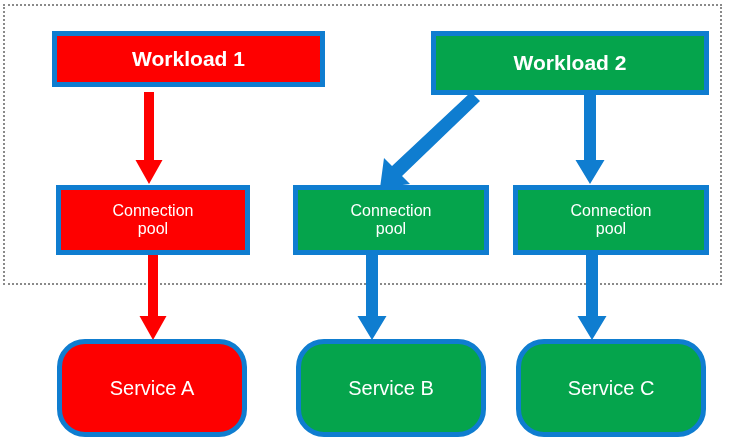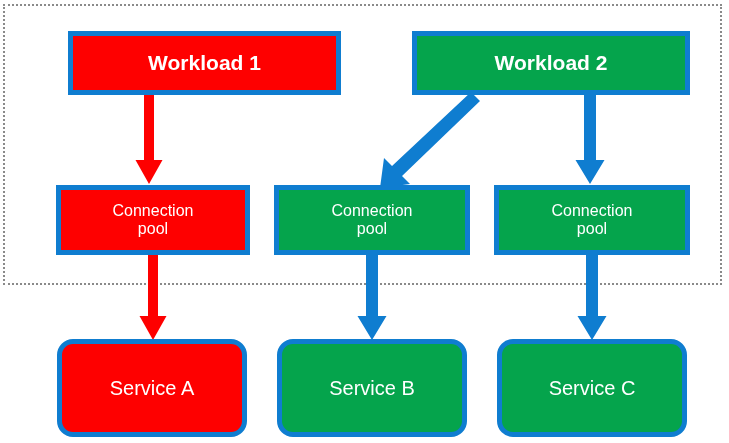--- a/index.html
+++ b/index.html
@@ -38,24 +38,24 @@
     line-height: 1.12;
     border-style: solid;
     border-color: #0f7dd0;
     white-space: pre-line;
   }
   .node.rect {
     border-width: 5px;
   }
   .node.rounded {
     border-width: 5px;
-    border-radius: 16px;
+    border-radius: 28px;
   }
   .fill-red { background: #fe0000; }
-  .fill-green { background: #05a44c; }
+  .fill-green { background: #05a44c; margin-left: 19px; }
 
   .t-workload { font-size: 21px; font-weight: 700; }
   .t-pool { font-size: 16px; font-weight: 400; }
   .t-service { font-size: 20px; font-weight: 400; }
 
   .arrow {
     position: absolute;
     pointer-events: none;
   }
   .arrow svg { display: block; overflow: visible; }
@@ -96,21 +96,21 @@
       <path d="M12,0 H24 V64 H32.5 L18,88 L3.5,64 H12 Z" fill="#0f7dd0"></path>
     </svg>
   </div>
 
   <div class="arrow" style="left:574px; top:252px; width:36px; height:94px;">
     <svg width="36" height="94" viewBox="0 0 36 94" aria-hidden="true">
       <path d="M12,0 H24 V64 H32.5 L18,88 L3.5,64 H12 Z" fill="#0f7dd0"></path>
     </svg>
   </div>
 
-  <div class="node rect fill-red t-workload" style="left:52px; top:31px; width:273px; height:64px;margin-left:16px;">Workload 1</div>
+  <div class="node rect fill-red t-workload" style="left:52px; top:31px; width:273px; height:56px;">Workload 1</div>
 
   <div class="node rect fill-green t-workload" style="left:412px; top:31px; width:278px; height:64px;">Workload 2</div>
 
   <div class="node rect fill-red t-pool" style="left:56px; top:185px; width:194px; height:70px;">Connection
 pool</div>
 
   <div class="node rect fill-green t-pool" style="left:274px; top:185px; width:196px; height:70px;">Connection
 pool</div>
 
   <div class="node rect fill-green t-pool" style="left:494px; top:185px; width:196px; height:70px;">Connection

